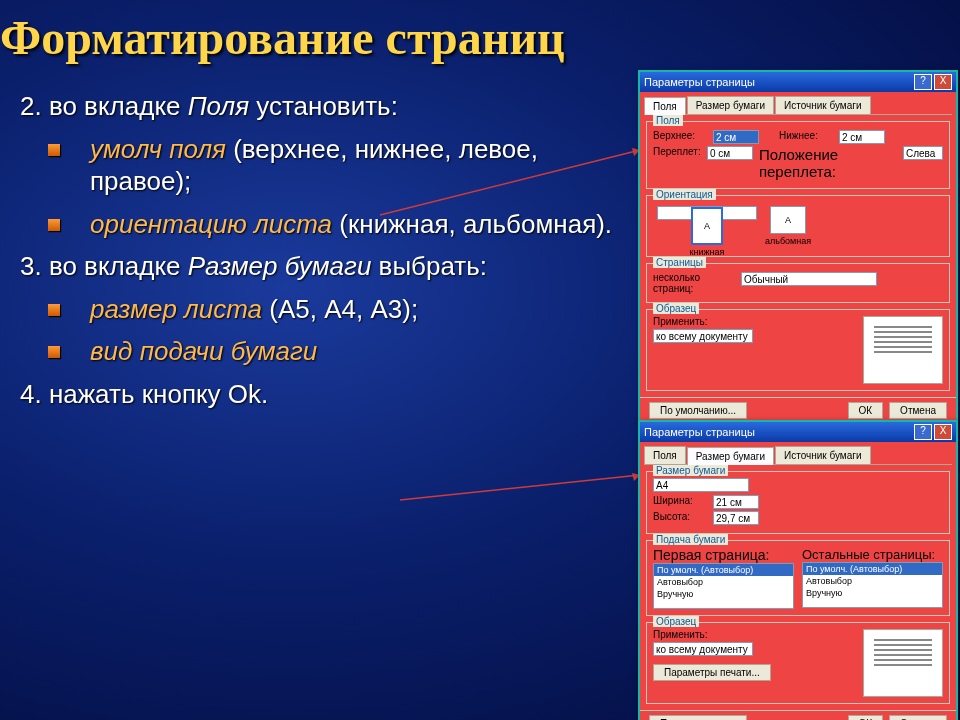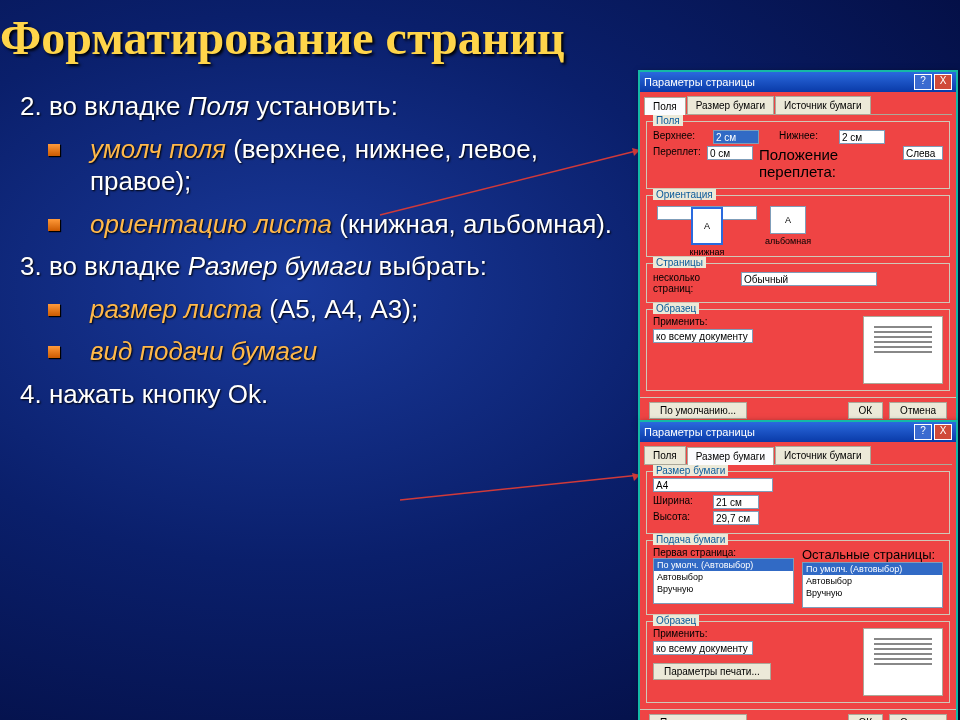--- a/index.html
+++ b/index.html
@@ -199,35 +199,35 @@
     <div class="btn">?</div>
     <div class="btn x">X</div>
   </div>
   <div class="tabs">
     <div class="tab">Поля</div>
     <div class="tab active">Размер бумаги</div>
     <div class="tab">Источник бумаги</div>
   </div>
   <div class="gb">
     <div class="lg">Размер бумаги</div>
-    <input class="sel" style="width: 120px; display: block; margin-bottom: 3px;" value="A4">
+    <input class="sel" style="width: 96px; display: block; margin-bottom: 3px;" value="A4">
     <div class="row">
         <label>Ширина:</label>
         <input class="spin" value="21 см" style="">
       </div>
     <div class="row">
         <label>Высота:</label>
         <input class="spin" value="29,7 см" style="">
       </div>
   </div>
   <div class="gb">
     <div class="lg">Подача бумаги</div>
     <div style="display:flex;gap:8px">
       <div style="flex:1">
-        <div style="font-size:10px">Первая страница:</div>
+        <div style="font-size:14px">Первая страница:</div>
         <div class="list">
           <div class="it hl">По умолч. (Автовыбор)</div>
           <div class="it">Автовыбор</div>
           <div class="it">Вручную</div>
         </div>
       </div>
       <div style="flex:1">
         <div style="font-size:13px">Остальные страницы:</div>
         <div class="list">
           <div class="it hl">По умолч. (Автовыбор)</div>

